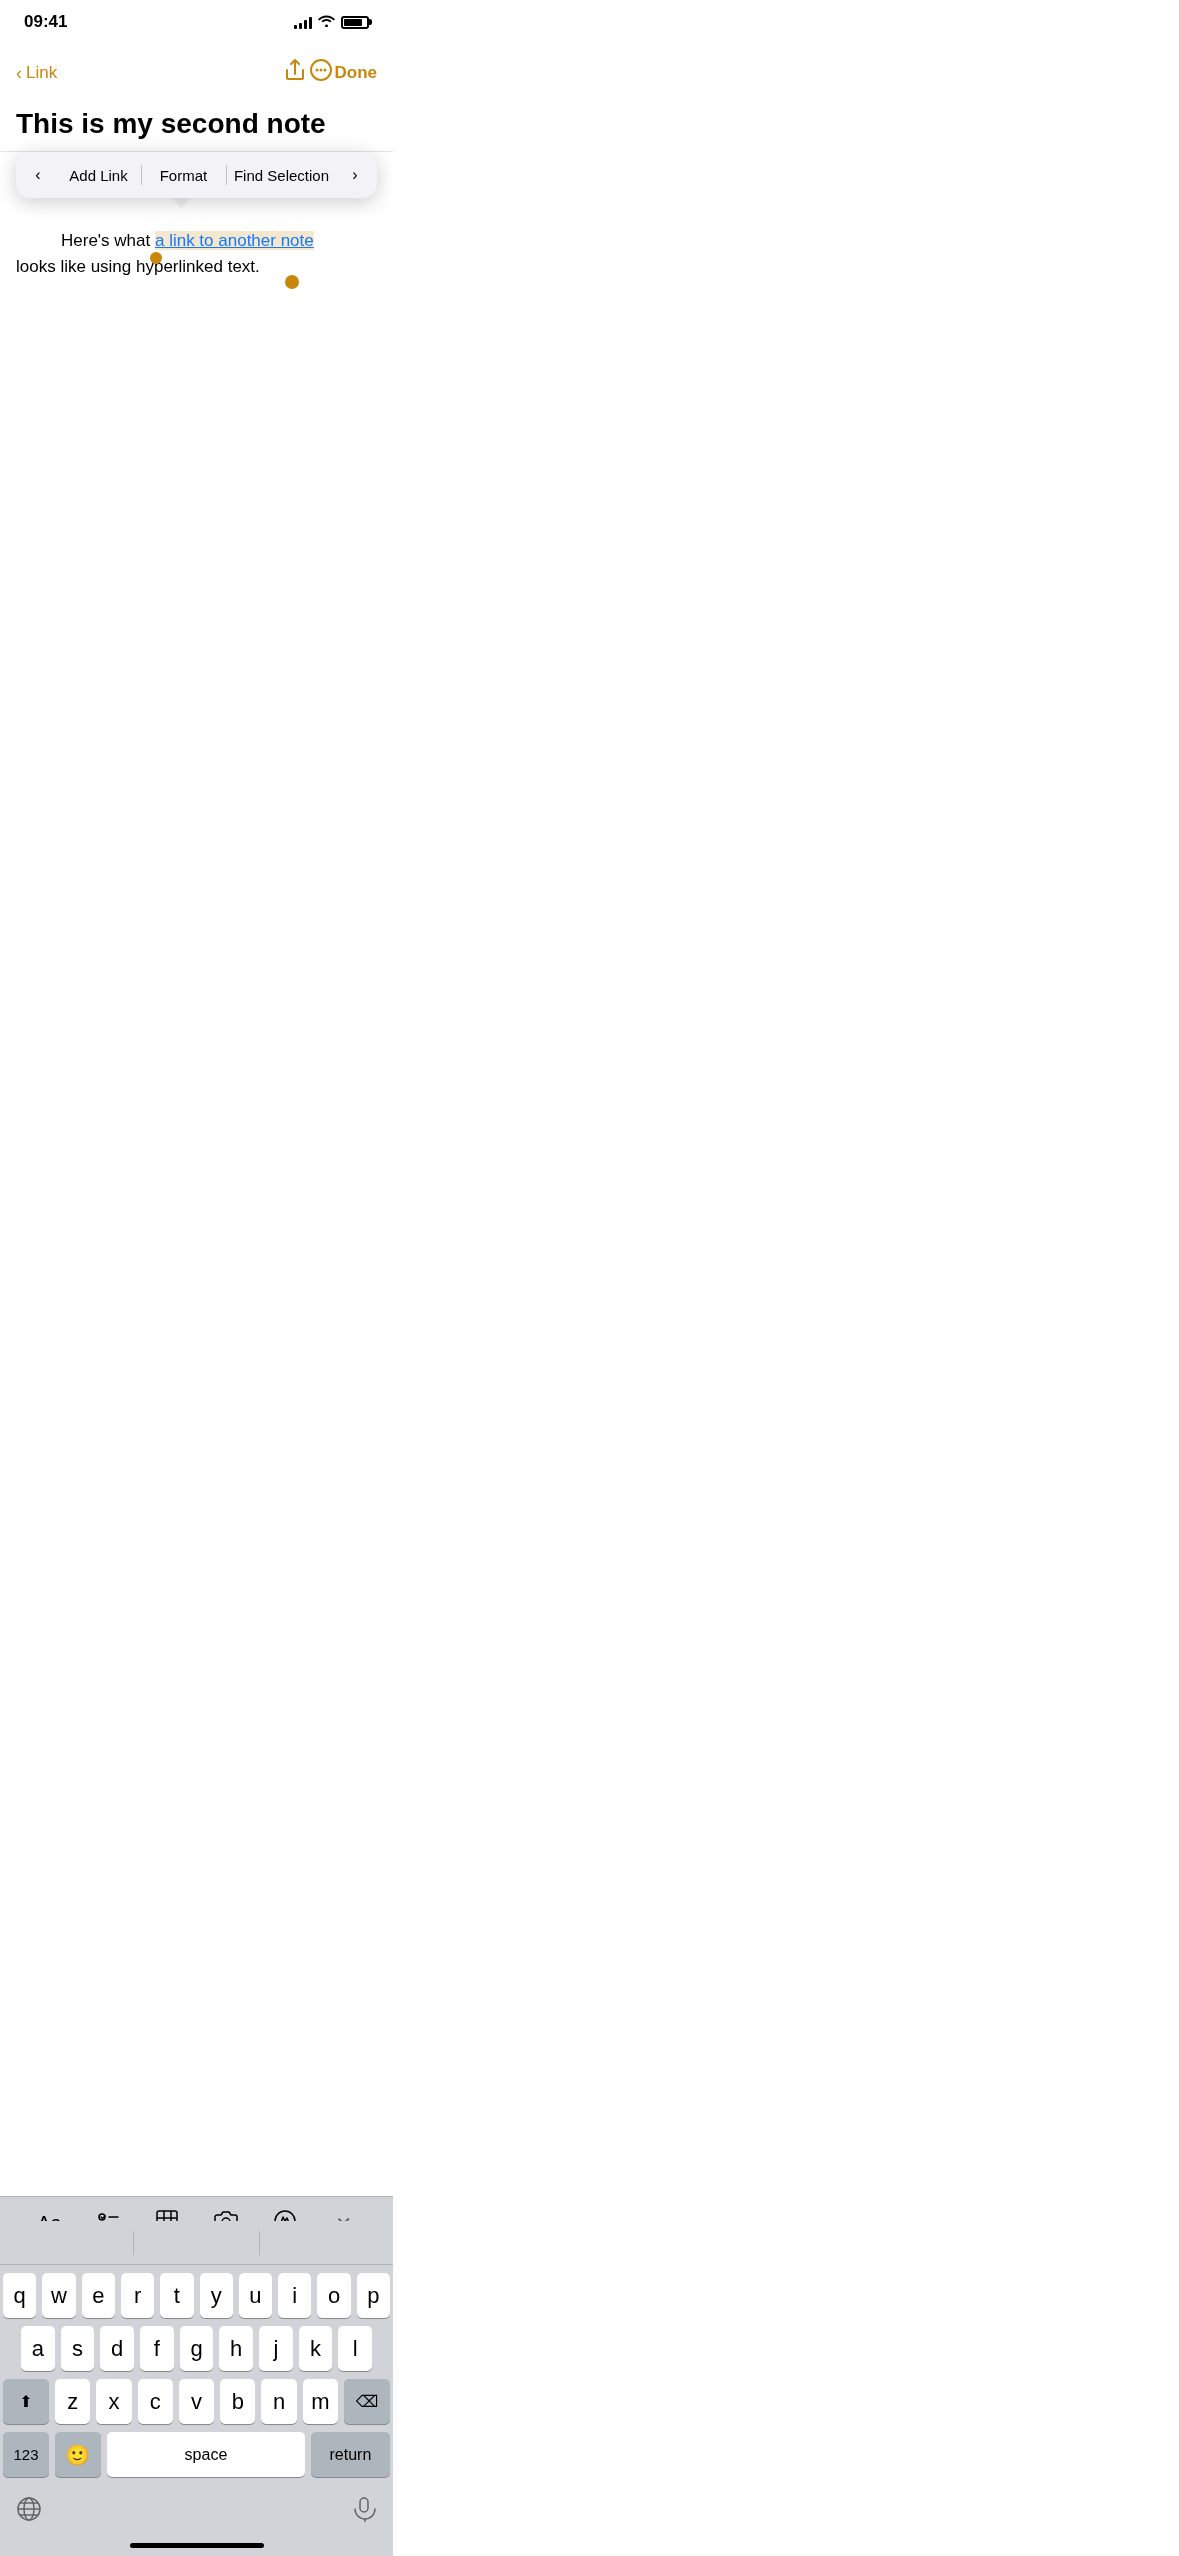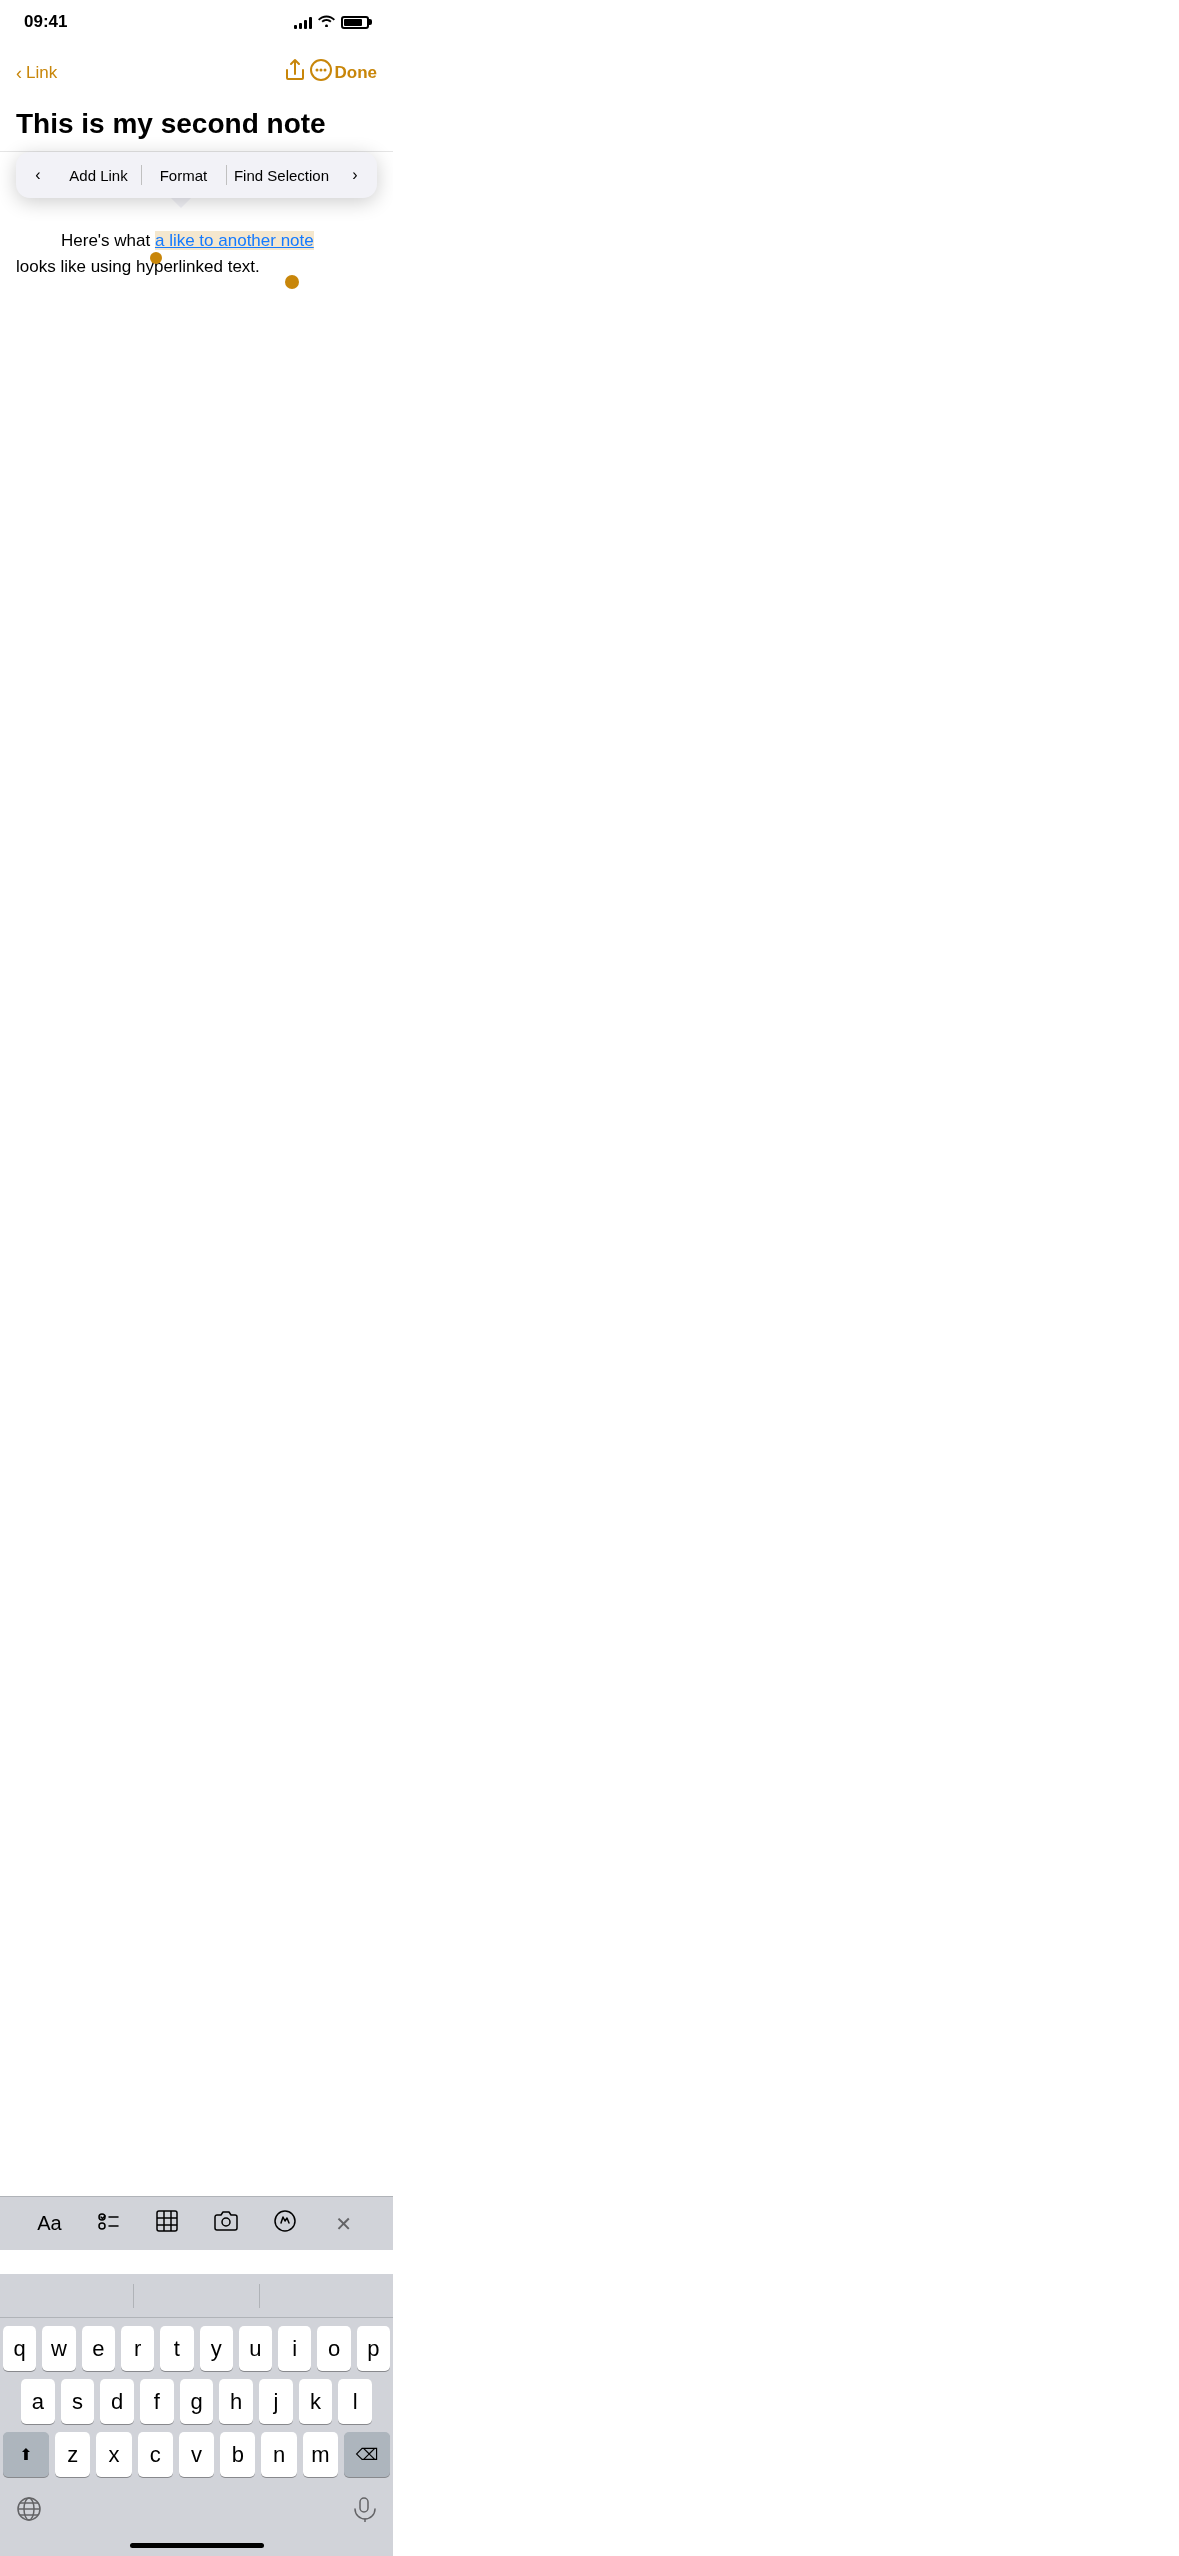--- a/index.html
+++ b/index.html
@@ -454,21 +454,21 @@
   </div>
   <div class="context-menu-tail"></div>
 </div>
 
 <div class="note-content" style="position:relative; padding-top: 30px;">
 
   <div class="selection-handle-left"></div>
   <div class="selection-handle-right"></div>
 
   <div class="note-body">
-    <span class="text-normal">Here's what </span><span class="text-selected text-link">a like to another note</span><span class="text-normal"> looks like using hyperlinked text.</span>
+    <span class="text-normal">Here's what </span><span class="text-selected text-link">a link to another note</span><span class="text-normal"> looks like using hyperlinked text.</span>
   </div>
 </div>
 
 <div class="format-toolbar">
   <div class="format-tool">
     <span style="font-size:20px; font-weight:400;">Aa</span>
   </div>
   <div class="format-tool">
     <span>
       <svg width="24" height="24" viewBox="0 0 24 24" fill="none">
@@ -554,20 +554,26 @@
       <div class="key">z</div>
       <div class="key">x</div>
       <div class="key">c</div>
       <div class="key">v</div>
       <div class="key">b</div>
       <div class="key">n</div>
       <div class="key">m</div>
       <div class="key key-special key-delete">⌫</div>
     </div>
 
+    <div class="key-row">
+      <div class="key key-special key-123" style="font-size:15px;">123</div>
+      <div class="key key-special key-emoji" style="font-size:20px;">🙂</div>
+      <div class="key key-space" style="font-size:16px;">space</div>
+      <div class="key key-special key-return" style="font-size:16px;">return</div>
+    </div>
   </div>
 
   <div class="keyboard-bottom-row">
     <span class="keyboard-bottom-icon">
       <svg width="26" height="26" viewBox="0 0 26 26" fill="none">
         <circle cx="13" cy="13" r="11" stroke="#636366" stroke-width="1.5"></circle>
         <ellipse cx="13" cy="13" rx="5" ry="11" stroke="#636366" stroke-width="1.5"></ellipse>
         <line x1="2" y1="13" x2="24" y2="13" stroke="#636366" stroke-width="1.5"></line>
         <line x1="4" y1="7" x2="22" y2="7" stroke="#636366" stroke-width="1.5"></line>
         <line x1="4" y1="19" x2="22" y2="19" stroke="#636366" stroke-width="1.5"></line>

